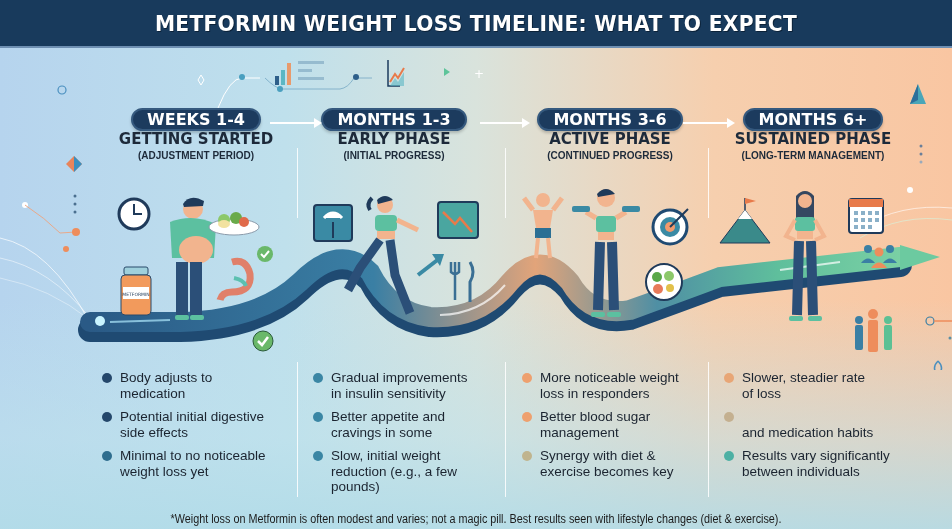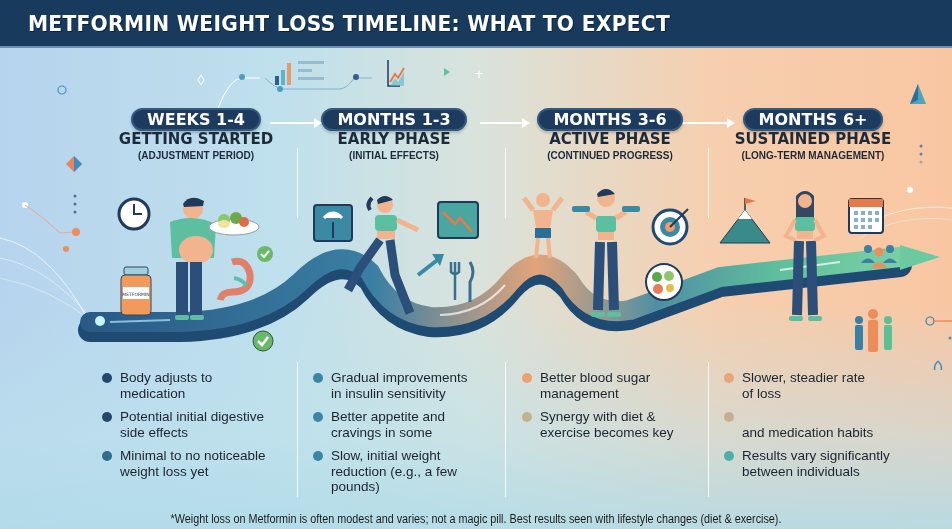--- a/index.html
+++ b/index.html
@@ -9,21 +9,21 @@
     position: relative;
     background: linear-gradient(90deg, #b6d4ee 0%, #bfe0ec 30%, #d9e3dc 50%, #f6cfae 75%, #f9c6a2 100%);
   }
   .bottom-wash {
     position: absolute; left: 0; right: 0; top: 300px; bottom: 0;
     background: linear-gradient(180deg, rgba(255,255,255,0) 0%, rgba(190,226,236,0.55) 60%, rgba(178,220,232,0.9) 100%);
   }
   .header {
     position: absolute; left: 0; top: 0; width: 952px; height: 48px;
     background: #183a5c;
-    display: flex; align-items: center; justify-content: flex-start;
+    display: flex; align-items: center; justify-content: center;
     border-bottom: 2px solid #6e8fb2;
   }
   .header h1 {
     color: #ffffff; font-family: "DejaVu Sans", sans-serif; font-weight: 700;
     font-size: 22px; letter-spacing: 0.3px;
     transform: scaleX(0.92);
     text-shadow: 1px 1px 0 #0c2238;
   }
   .deco { position: absolute; }
   .col {
@@ -134,21 +134,21 @@
 </svg>
 
 <div class="col" style="left:96px">
   <div class="pill">WEEKS 1-4</div>
   <div class="phase-title">GETTING STARTED</div>
   <div class="phase-sub">(ADJUSTMENT PERIOD)</div>
 </div>
 <div class="col" style="left:294px">
   <div class="pill">MONTHS 1-3</div>
   <div class="phase-title">EARLY PHASE</div>
-  <div class="phase-sub">(INITIAL EFFECTS)</div>
+  <div class="phase-sub">(INITIAL PROGRESS)</div>
 </div>
 <div class="col" style="left:510px">
   <div class="pill">MONTHS 3-6</div>
   <div class="phase-title">ACTIVE PHASE</div>
   <div class="phase-sub">(CONTINUED PROGRESS)</div>
 </div>
 <div class="col" style="left:710px; width:206px">
   <div class="pill">MONTHS 6+</div>
   <div class="phase-title">SUSTAINED PHASE</div>
   <div class="phase-sub">(LONG-TERM MANAGEMENT)</div>
@@ -347,20 +347,21 @@
   <li><span class="dot" style="background:#24476b"></span><span>Body adjusts to</span><br><span>medication</span></li>
   <li><span class="dot" style="background:#24476b"></span><span>Potential initial digestive</span><br><span>side effects</span></li>
   <li><span class="dot" style="background:#2e6d8e"></span><span>Minimal to no noticeable</span><br><span>weight loss yet</span></li>
 </ul>
 <ul class="bullets" style="left:311px;width:195px">
   <li><span class="dot" style="background:#3a86a4"></span><span>Gradual improvements</span><br><span>in insulin sensitivity</span></li>
   <li><span class="dot" style="background:#3a86a4"></span><span>Better appetite and</span><br><span>cravings in some</span></li>
   <li><span class="dot" style="background:#3a86a4"></span><span>Slow, initial weight</span><br><span>reduction (e.g., a few</span><br><span>pounds)</span></li>
 </ul>
 <ul class="bullets" style="left:520px;width:190px">
+  <li><span class="dot" style="background:#eea06e"></span><span>More noticeable weight</span><br><span>loss in responders</span></li>
   <li><span class="dot" style="background:#eea06e"></span><span>Better blood sugar</span><br><span>management</span></li>
   <li><span class="dot" style="background:#c0b48e"></span><span>Synergy with diet &amp;</span><br><span>exercise becomes key</span></li>
 </ul>
 <ul class="bullets" style="left:722px;width:200px">
   <li><span class="dot" style="background:#e8a676"></span><span>Slower, steadier rate</span><br><span>of loss</span></li>
   <li><span class="dot" style="background:#c4b090"></span><br><span>and medication habits</span></li>
   <li><span class="dot" style="background:#4db0a4"></span><span>Results vary significantly</span><br><span>between individuals</span></li>
 </ul>
 
 <div class="footnote">*Weight loss on Metformin is often modest and varies; not a magic pill. Best results seen with lifestyle changes (diet &amp; exercise).</div>

